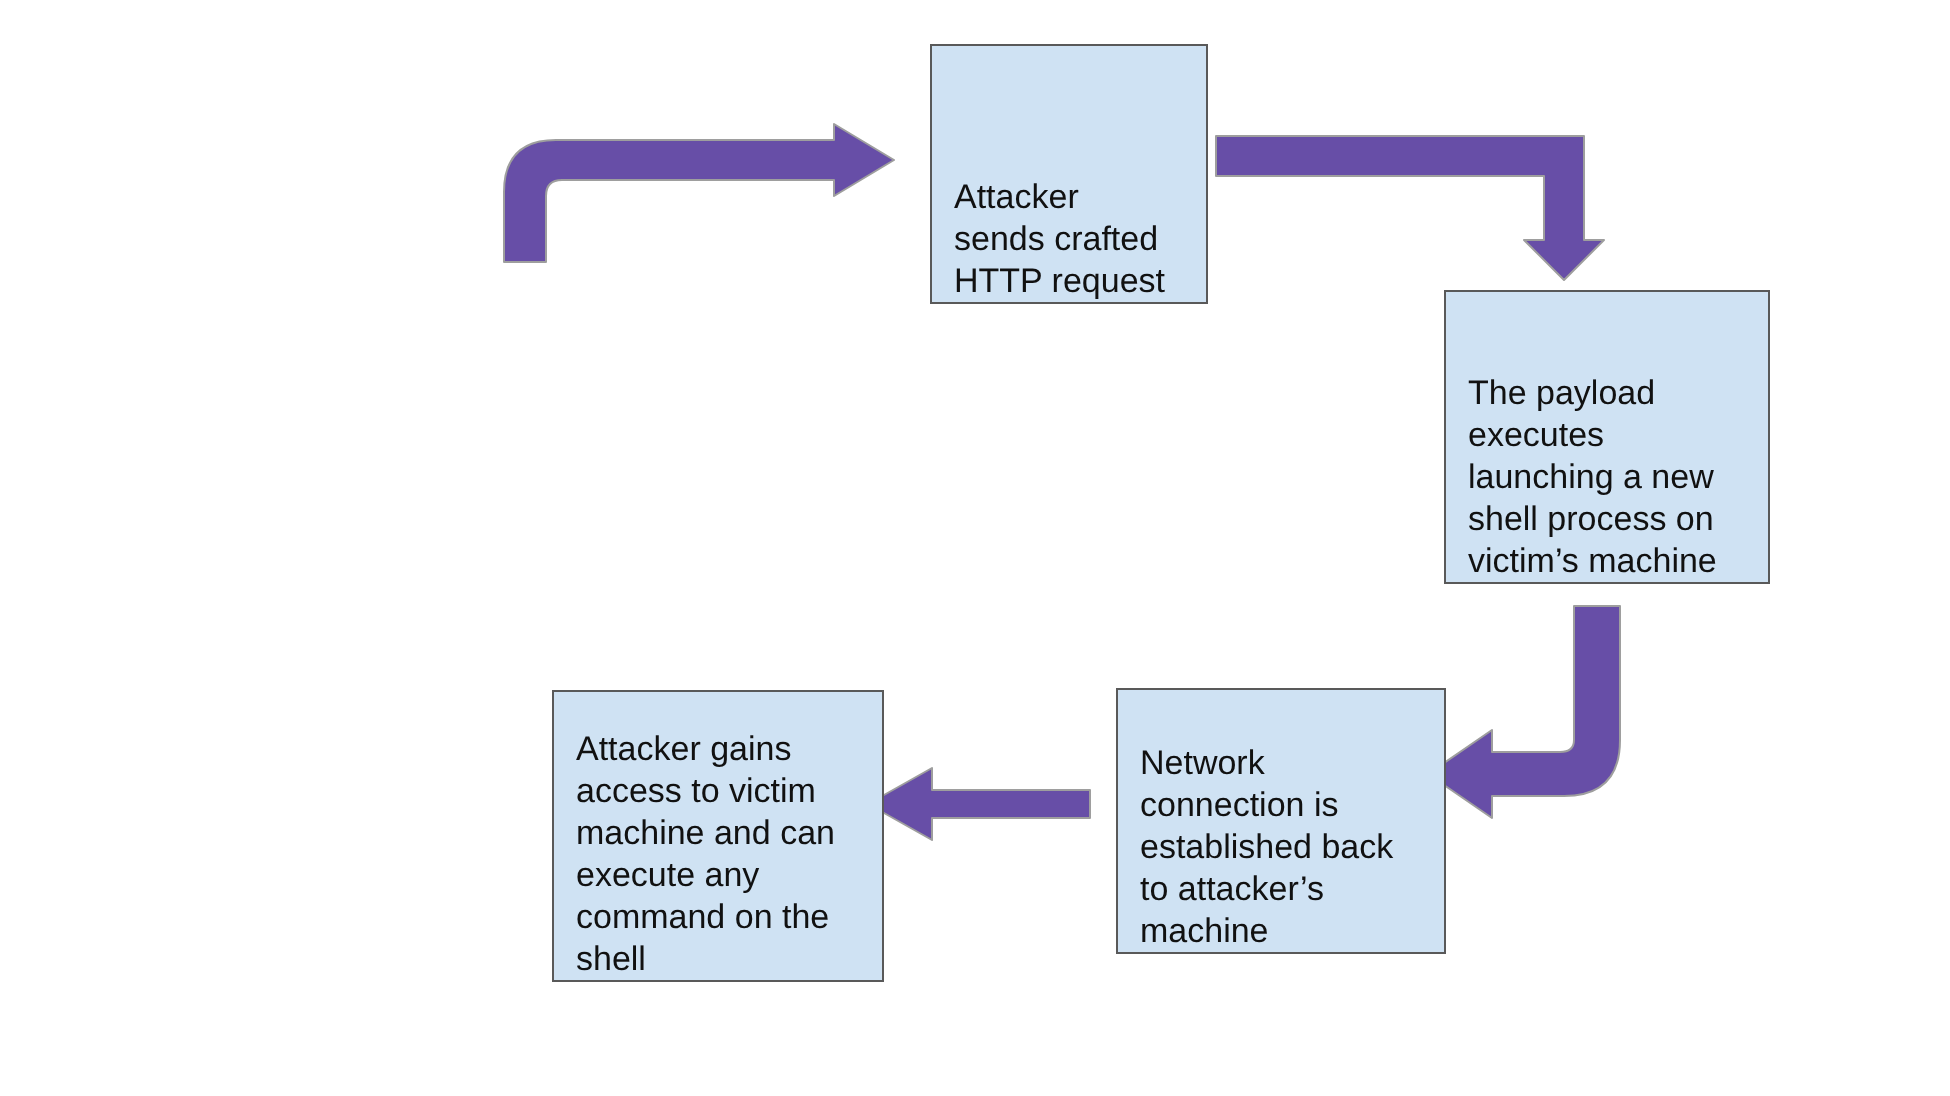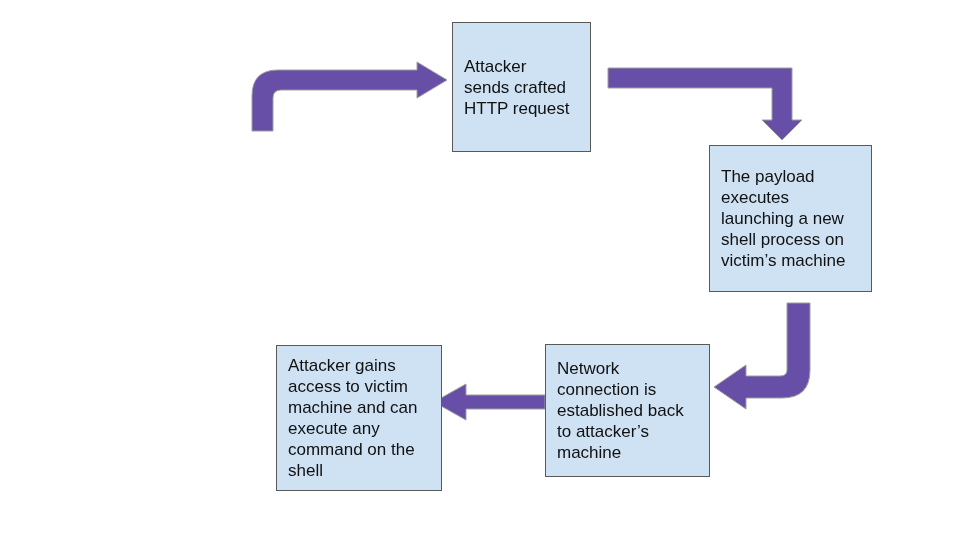--- a/index.html
+++ b/index.html
@@ -22,21 +22,22 @@
     stroke: var(--arrow-stroke, #9e9e9e);
     stroke-width: 1;
     stroke-linejoin: round;
   }
   .node {
     position: absolute;
     box-sizing: border-box;
     background: var(--box-fill, #cfe2f3);
     border: 1.5px solid var(--box-border, #595959);
     display: flex;
-    align-items: center;
+    align-items: flex-end;
+    margin-left: 13px;
   }
   .node-text {
     white-space: pre-line;
     padding: 0 5px 0 11px;
     font-size: 17px;
     line-height: 21px;
     color: var(--text-color, #111111);
   }
 </style>
 </head>
@@ -71,21 +72,21 @@
   </div>
 
   <div class="node" style="left:545px; top:344px; width:165px; height:133px">
     <div class="node-text">Network
 connection is
 established back
 to attacker’s
 machine</div>
   </div>
 
-  <div class="node" style="left:276px; top:345px; width:166px; height:146px">
+  <div class="node" style="left:263px; top:345px; width:166px; height:146px">
     <div class="node-text">Attacker gains
 access to victim
 machine and can
 execute any
 command on the
 shell</div>
   </div>
 
 </div>
 

